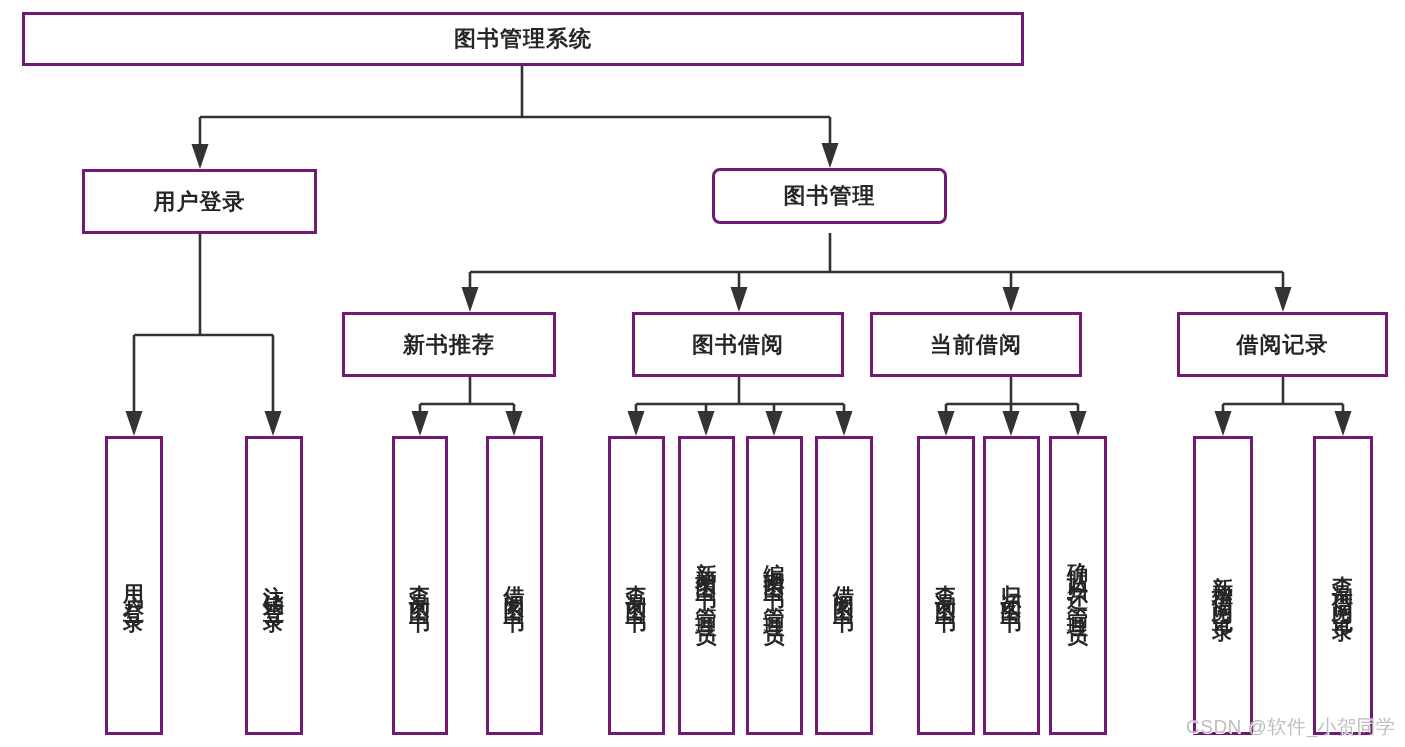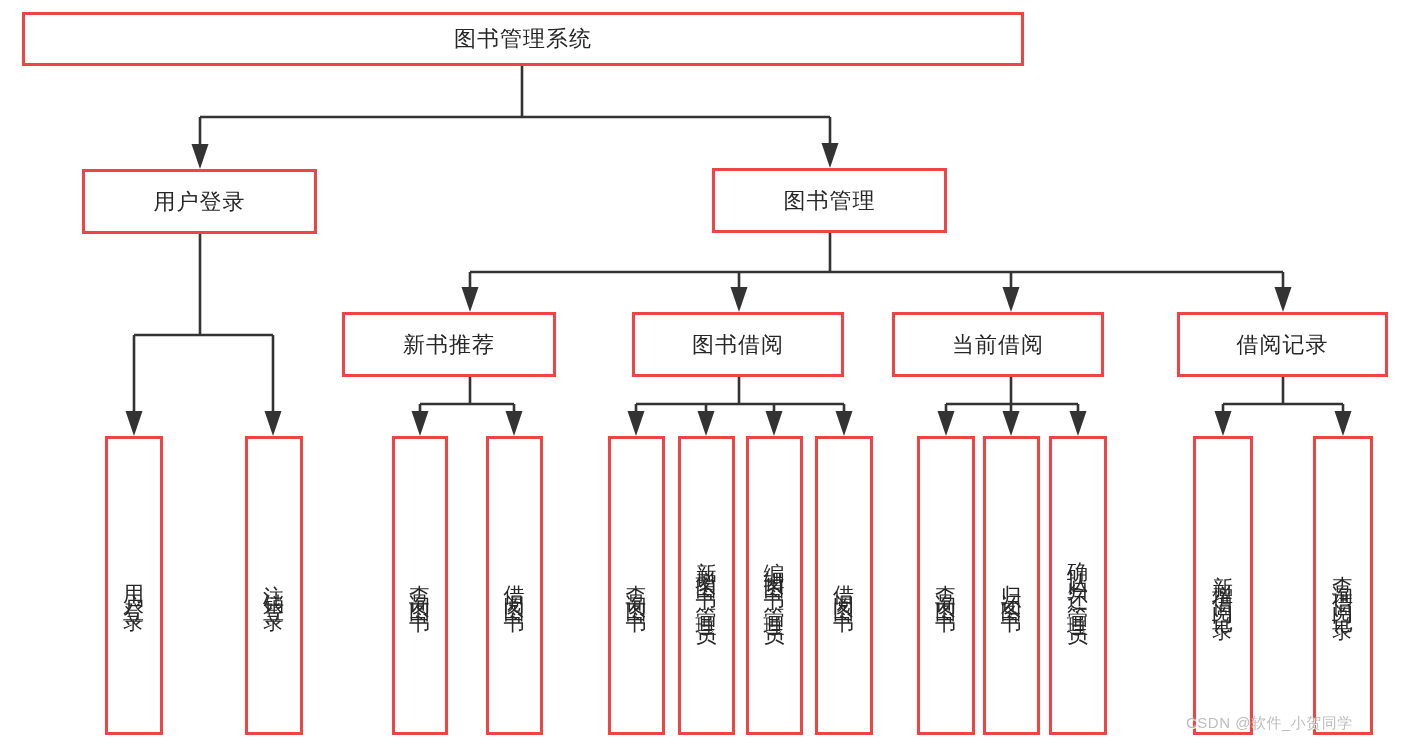--- a/index.html
+++ b/index.html
@@ -17,44 +17,45 @@
   }
   .wires {
     position: absolute;
     left: 0;
     top: 0;
   }
   .node {
     position: absolute;
     box-sizing: border-box;
     background: #ffffff;
-    border: 3px solid #ef4444;
+    border: 3px solid #701a75;
     display: flex;
     align-items: center;
     justify-content: center;
     color: #262626;
+    font-weight: bold;
   }
   .node.h span {
     font-size: 22px;
     letter-spacing: 1px;
     white-space: nowrap;
   }
   .node.v .vtext {
     writing-mode: vertical-rl;
     text-orientation: mixed;
     font-size: 21px;
     letter-spacing: 9px;
     line-height: 1;
     white-space: nowrap;
   }
   .watermark {
     position: absolute;
     left: 1186px;
     top: 714px;
-    font-size: 15px;
+    font-size: 19px;
     letter-spacing: 0.5px;
     color: #bdbdbd;
     text-shadow: 1px 1px 0 #ffffff;
     white-space: nowrap;
     z-index: 5;
   }
 </style>
 </head>
 <body>
 
@@ -91,31 +92,31 @@
     </g>
   </svg>
 
   <div class="node h" style="left:22px; top:12px; width:1002px; height:54px;">
     <span>图书管理系统</span>
   </div>
 
   <div class="node h" style="left:82px; top:169px; width:235px; height:65px;">
     <span>用户登录</span>
   </div>
-  <div class="node h" style="left:712px; top:168px; width:235px; height:65px;">
+  <div class="node h" style="left:712px; top:168px; width:235px; height:56px;border-radius:8px;">
     <span>图书管理</span>
   </div>
 
   <div class="node h" style="left:342px; top:312px; width:214px; height:65px;">
     <span>新书推荐</span>
   </div>
   <div class="node h" style="left:632px; top:312px; width:212px; height:65px;">
     <span>图书借阅</span>
   </div>
-  <div class="node h" style="left:892px; top:312px; width:212px; height:65px;">
+  <div class="node h" style="left:870px; top:312px; width:212px; height:65px;">
     <span>当前借阅</span>
   </div>
   <div class="node h" style="left:1177px; top:312px; width:211px; height:65px;">
     <span>借阅记录</span>
   </div>
 
   <div class="node v" style="left:105px; top:436px; width:58px; height:299px;">
     <span class="vtext">用户登录</span>
   </div>
   <div class="node v" style="left:245px; top:436px; width:58px; height:299px;">

